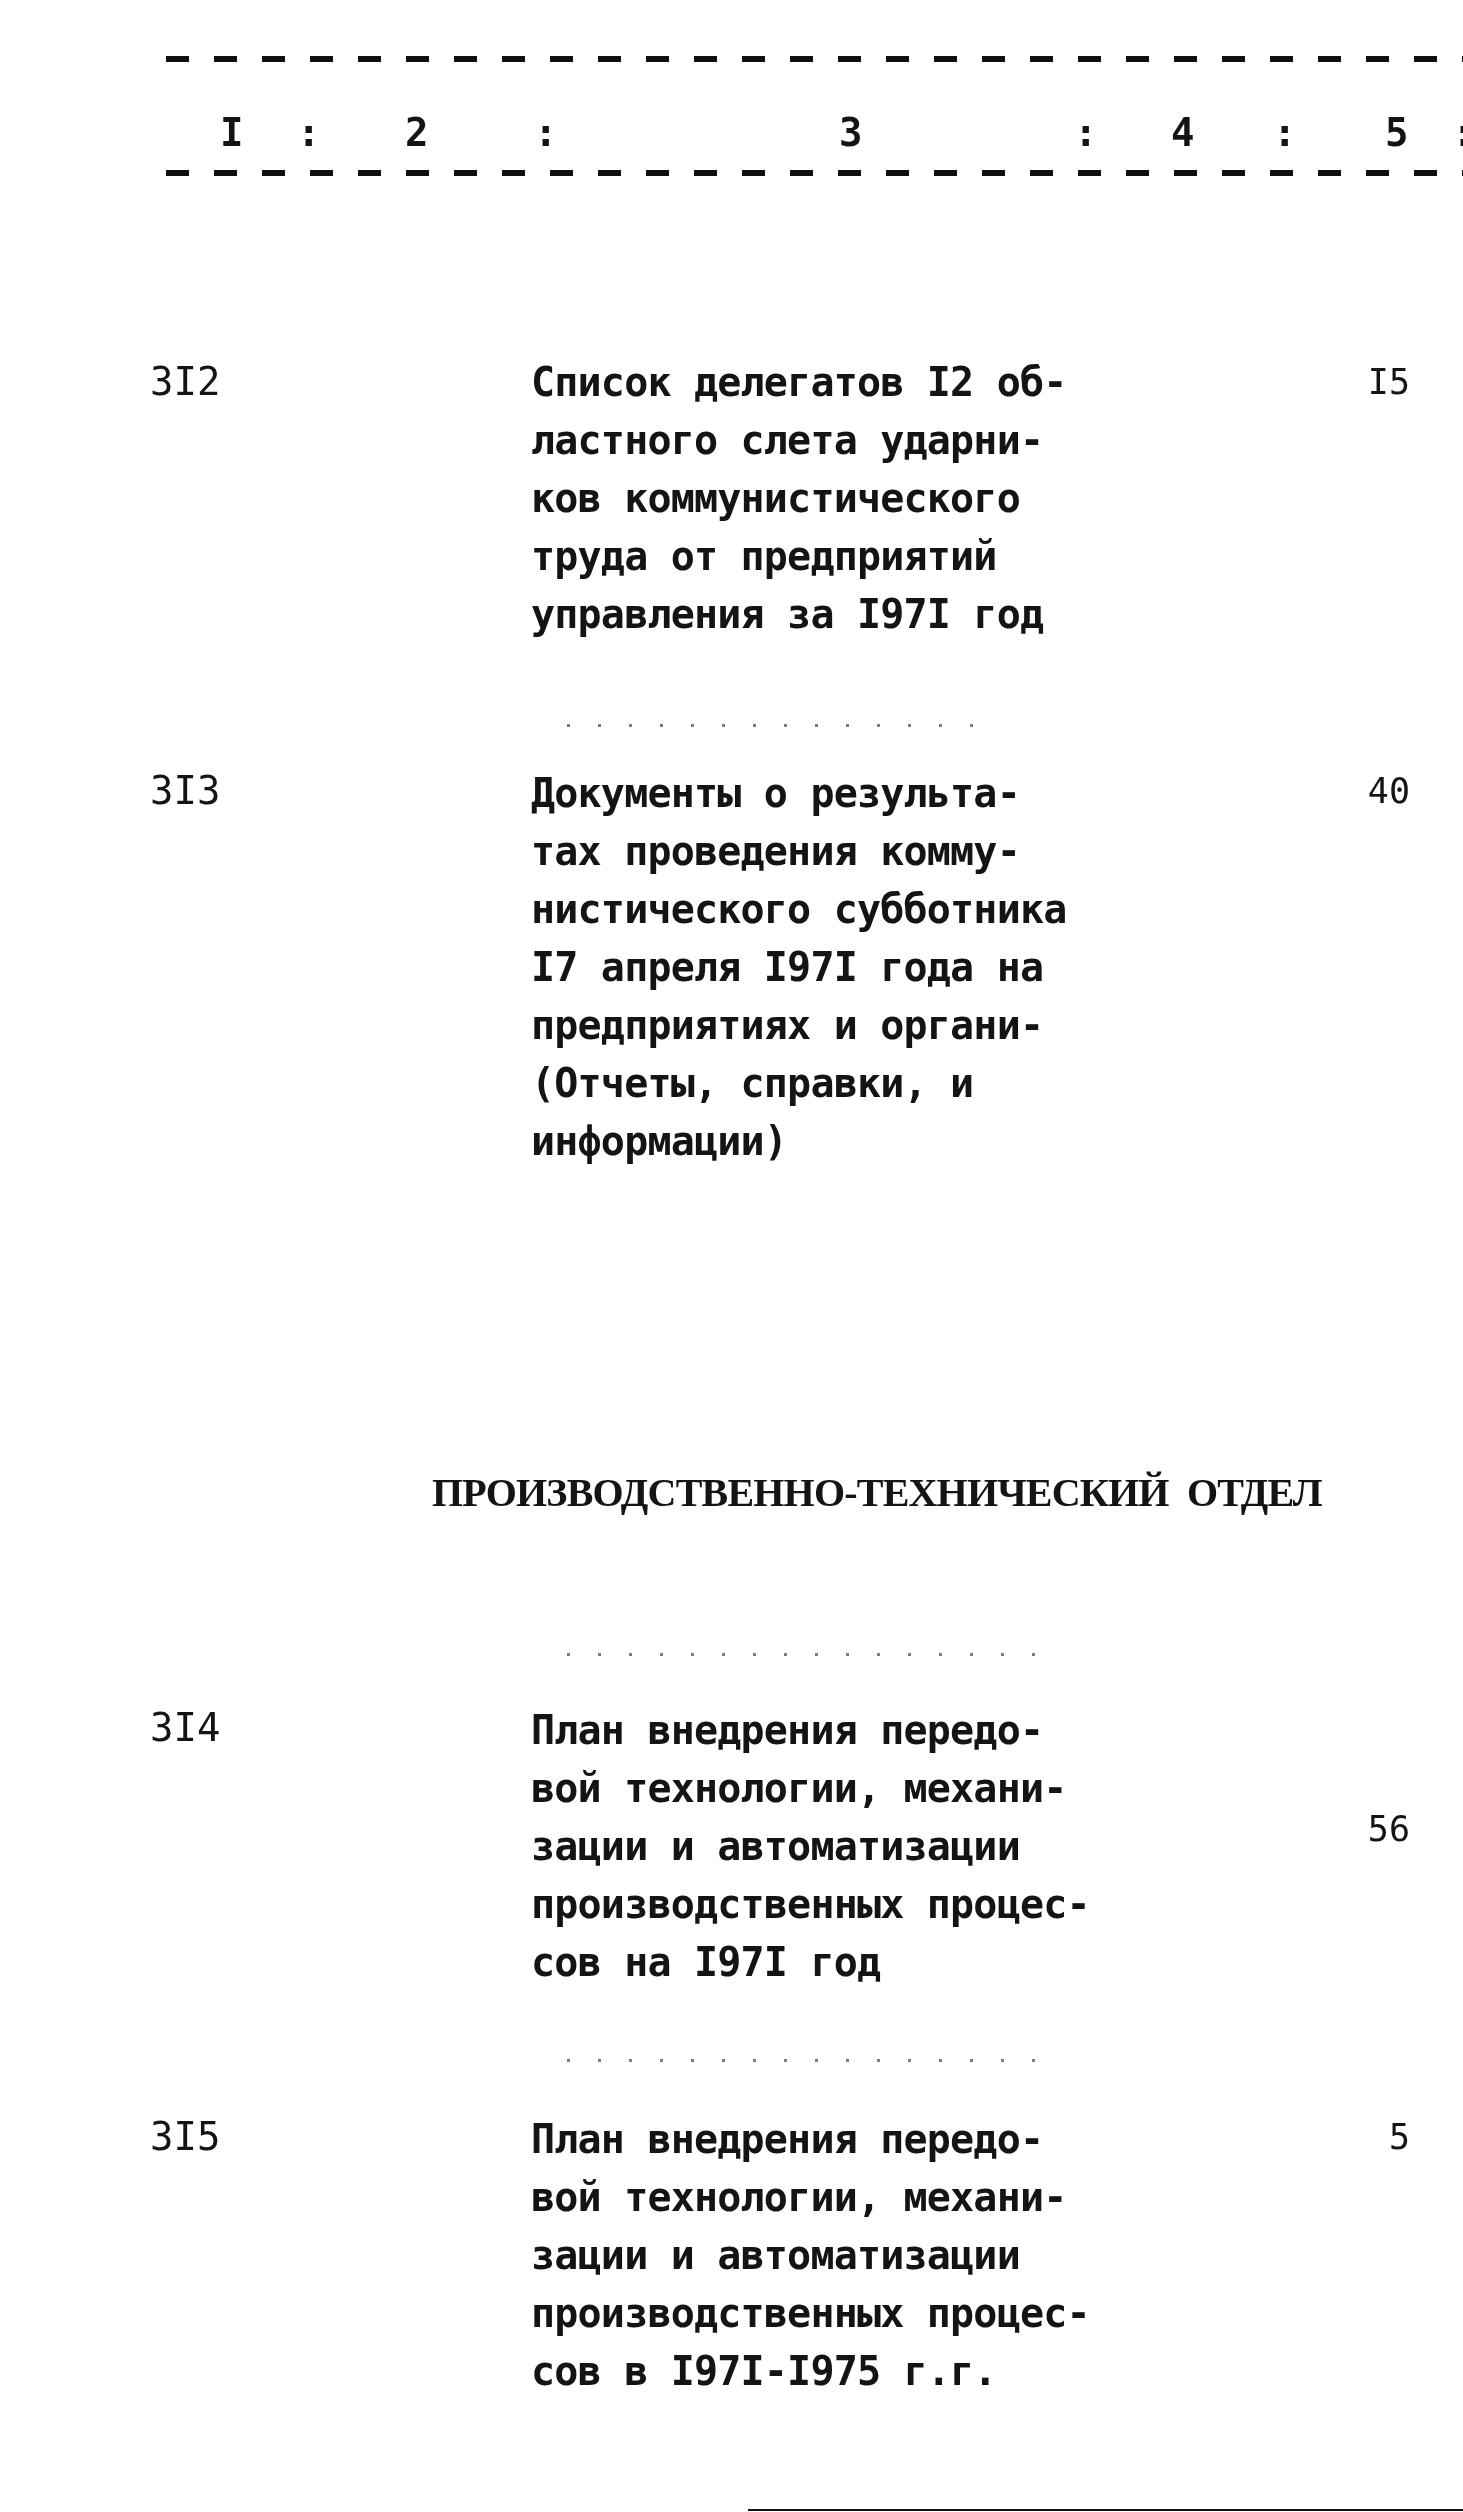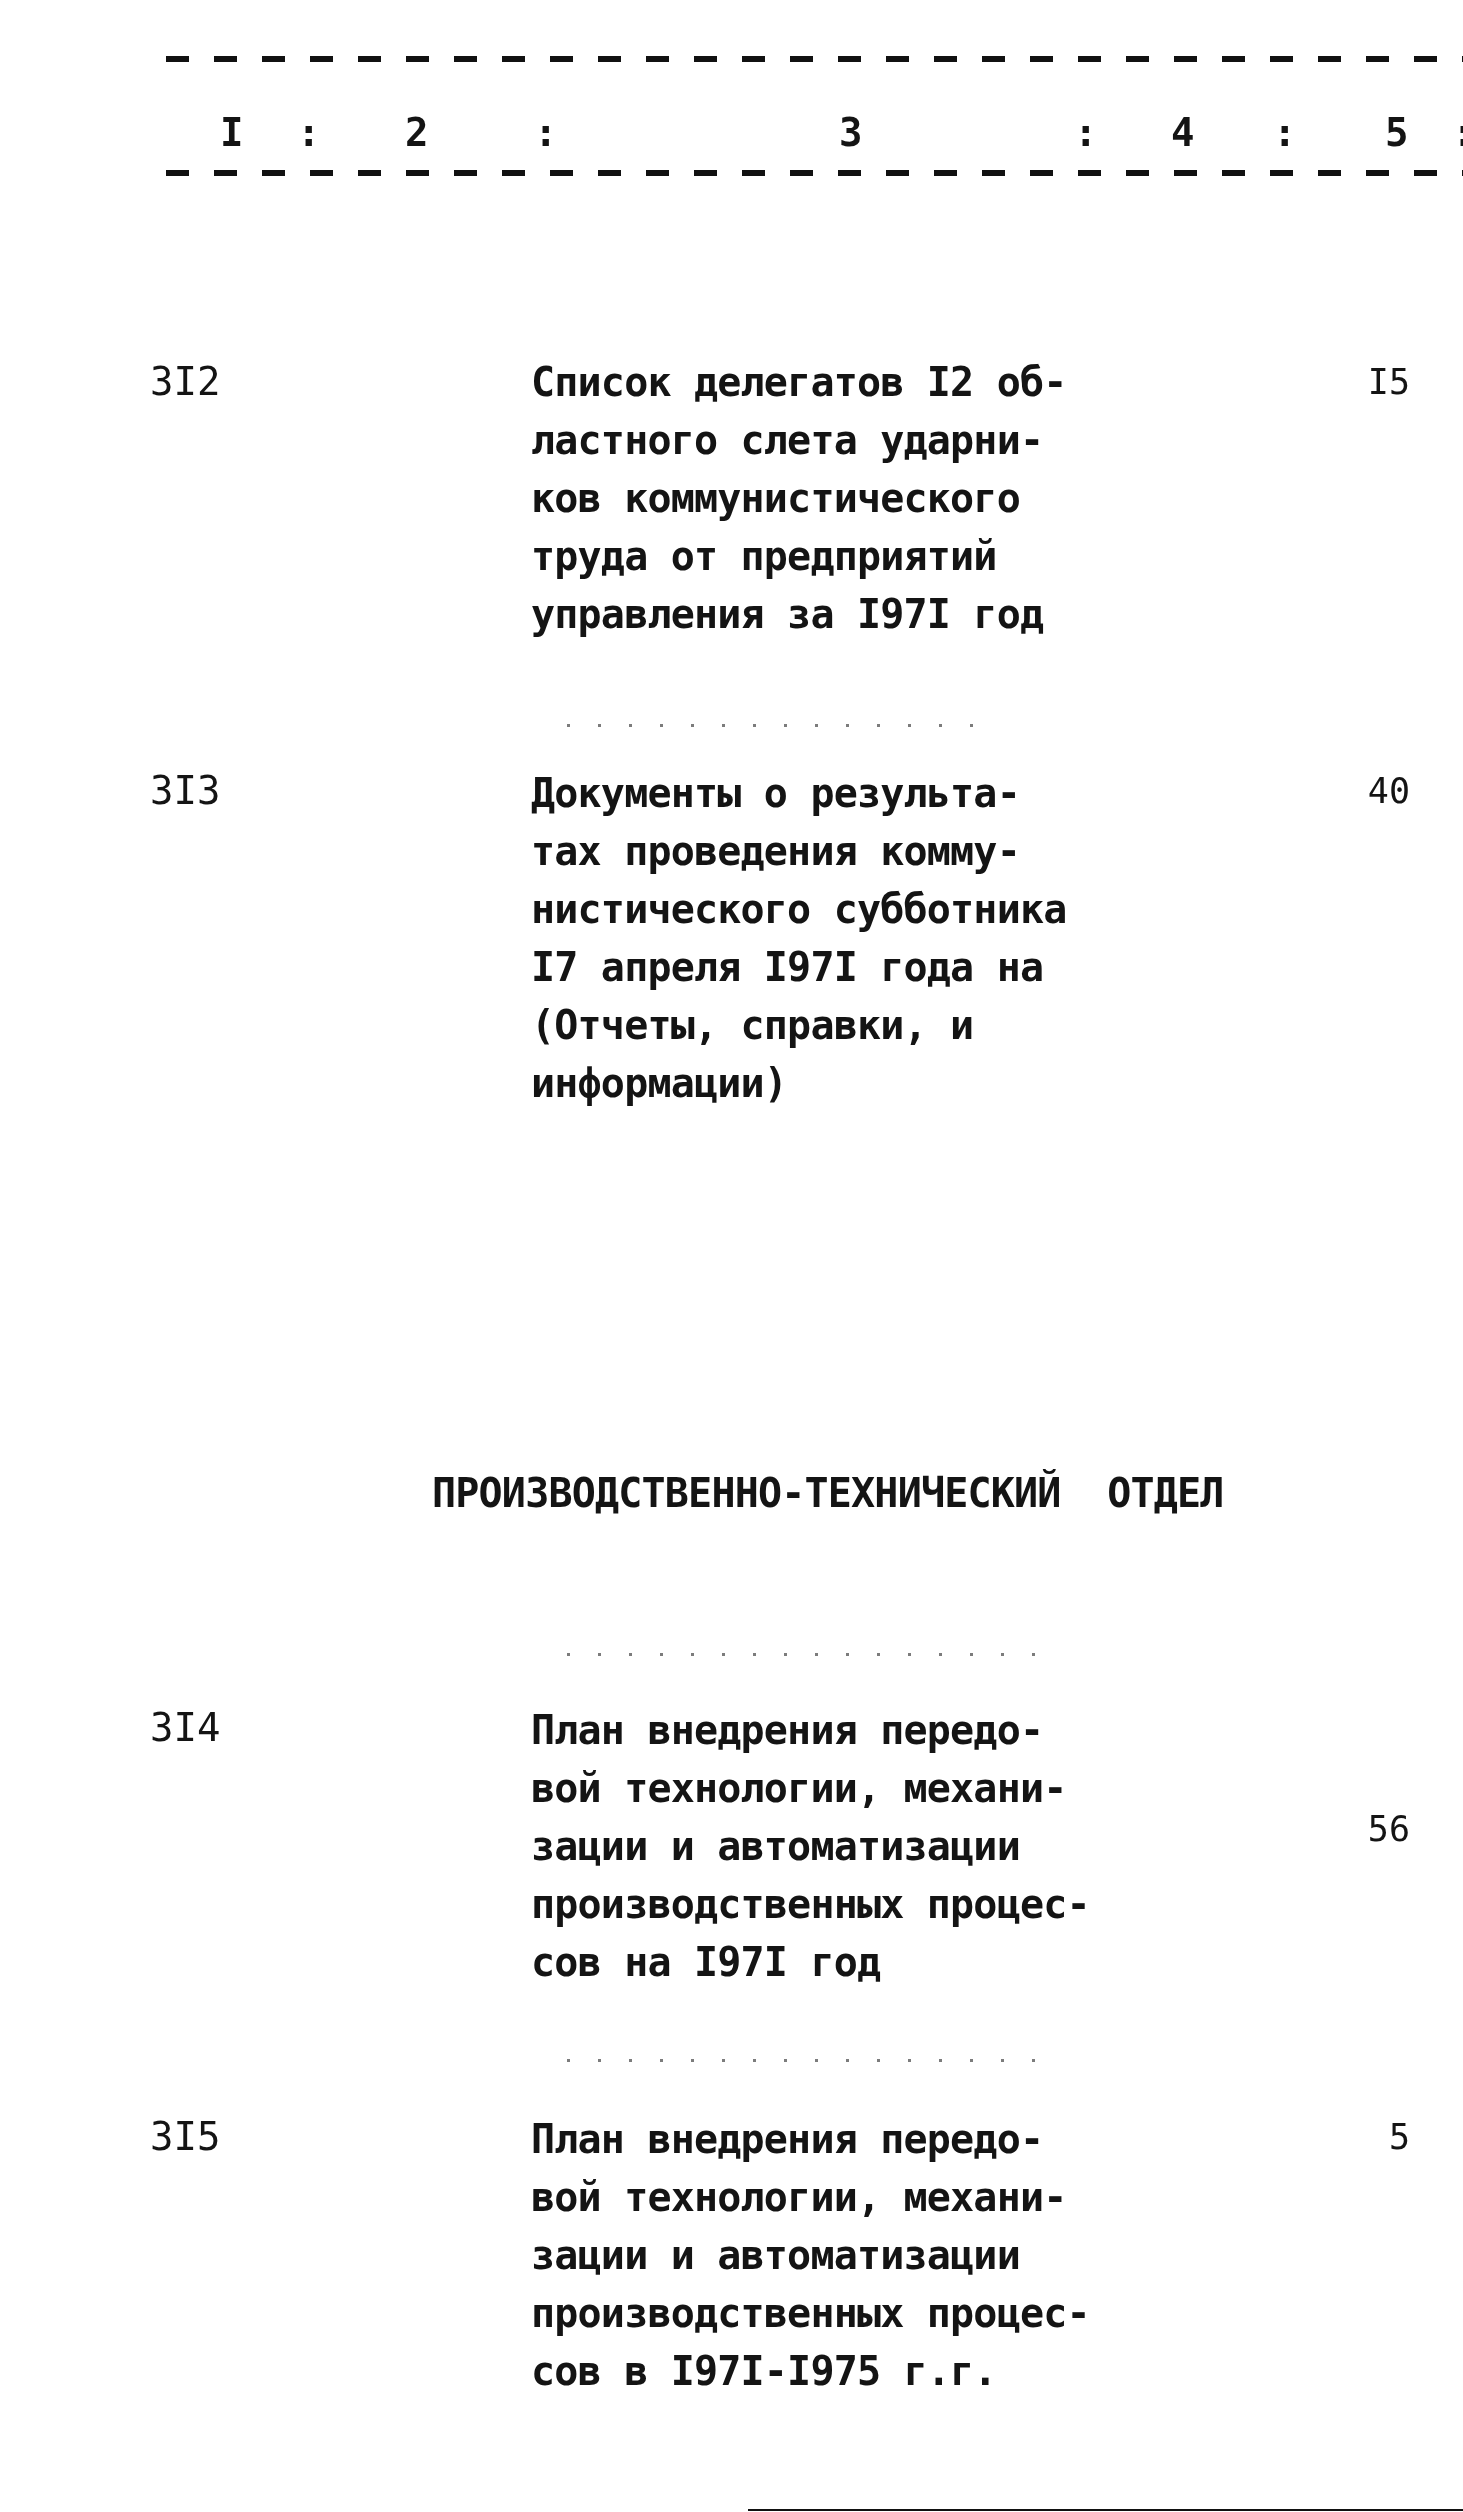--- a/index.html
+++ b/index.html
@@ -70,20 +70,21 @@
   }
   .section-heading {
     position: absolute;
     top: 1470px;
     left: 432px;
     font-size: 40px;
     line-height: 46px;
     font-weight: bold;
     letter-spacing: -0.8px;
     white-space: pre;
+    font-family: Liberation Serif, serif;
   }
   .dot-sep {
     position: absolute;
     height: 3.1px;
     background-image: repeating-linear-gradient(90deg, #444 0px, #444 3.1px, transparent 3.1px, transparent 31px);
     opacity: 0.7;
   }
   .bottom-rule {
     position: absolute;
     top: 2509px;
@@ -129,20 +130,21 @@
 
   <div class="dot-sep" style="top:724px; left:567px; width:432px;"></div>
 
   <div class="entry">
     <div class="entry-num" style="top:768px">3I3</div>
     <div class="entry-title" style="top:764px">
       <span class="line">Документы о результа-</span>
       <span class="line">тах проведения комму-</span>
       <span class="line">нистического субботника</span>
       <span class="line">I7 апреля I97I года на</span>
+      <span class="line">предприятиях и органи-</span>
       <span class="line">(Отчеты, справки, и</span>
       <span class="line">информации)</span>
     </div>
     <div class="entry-sheets" style="top:768px">40</div>
   </div>
 
   <div class="section-heading">ПРОИЗВОДСТВЕННО-ТЕХНИЧЕСКИЙ  ОТДЕЛ</div>
 
   <div class="dot-sep" style="top:1653px; left:567px; width:478px;"></div>
 

